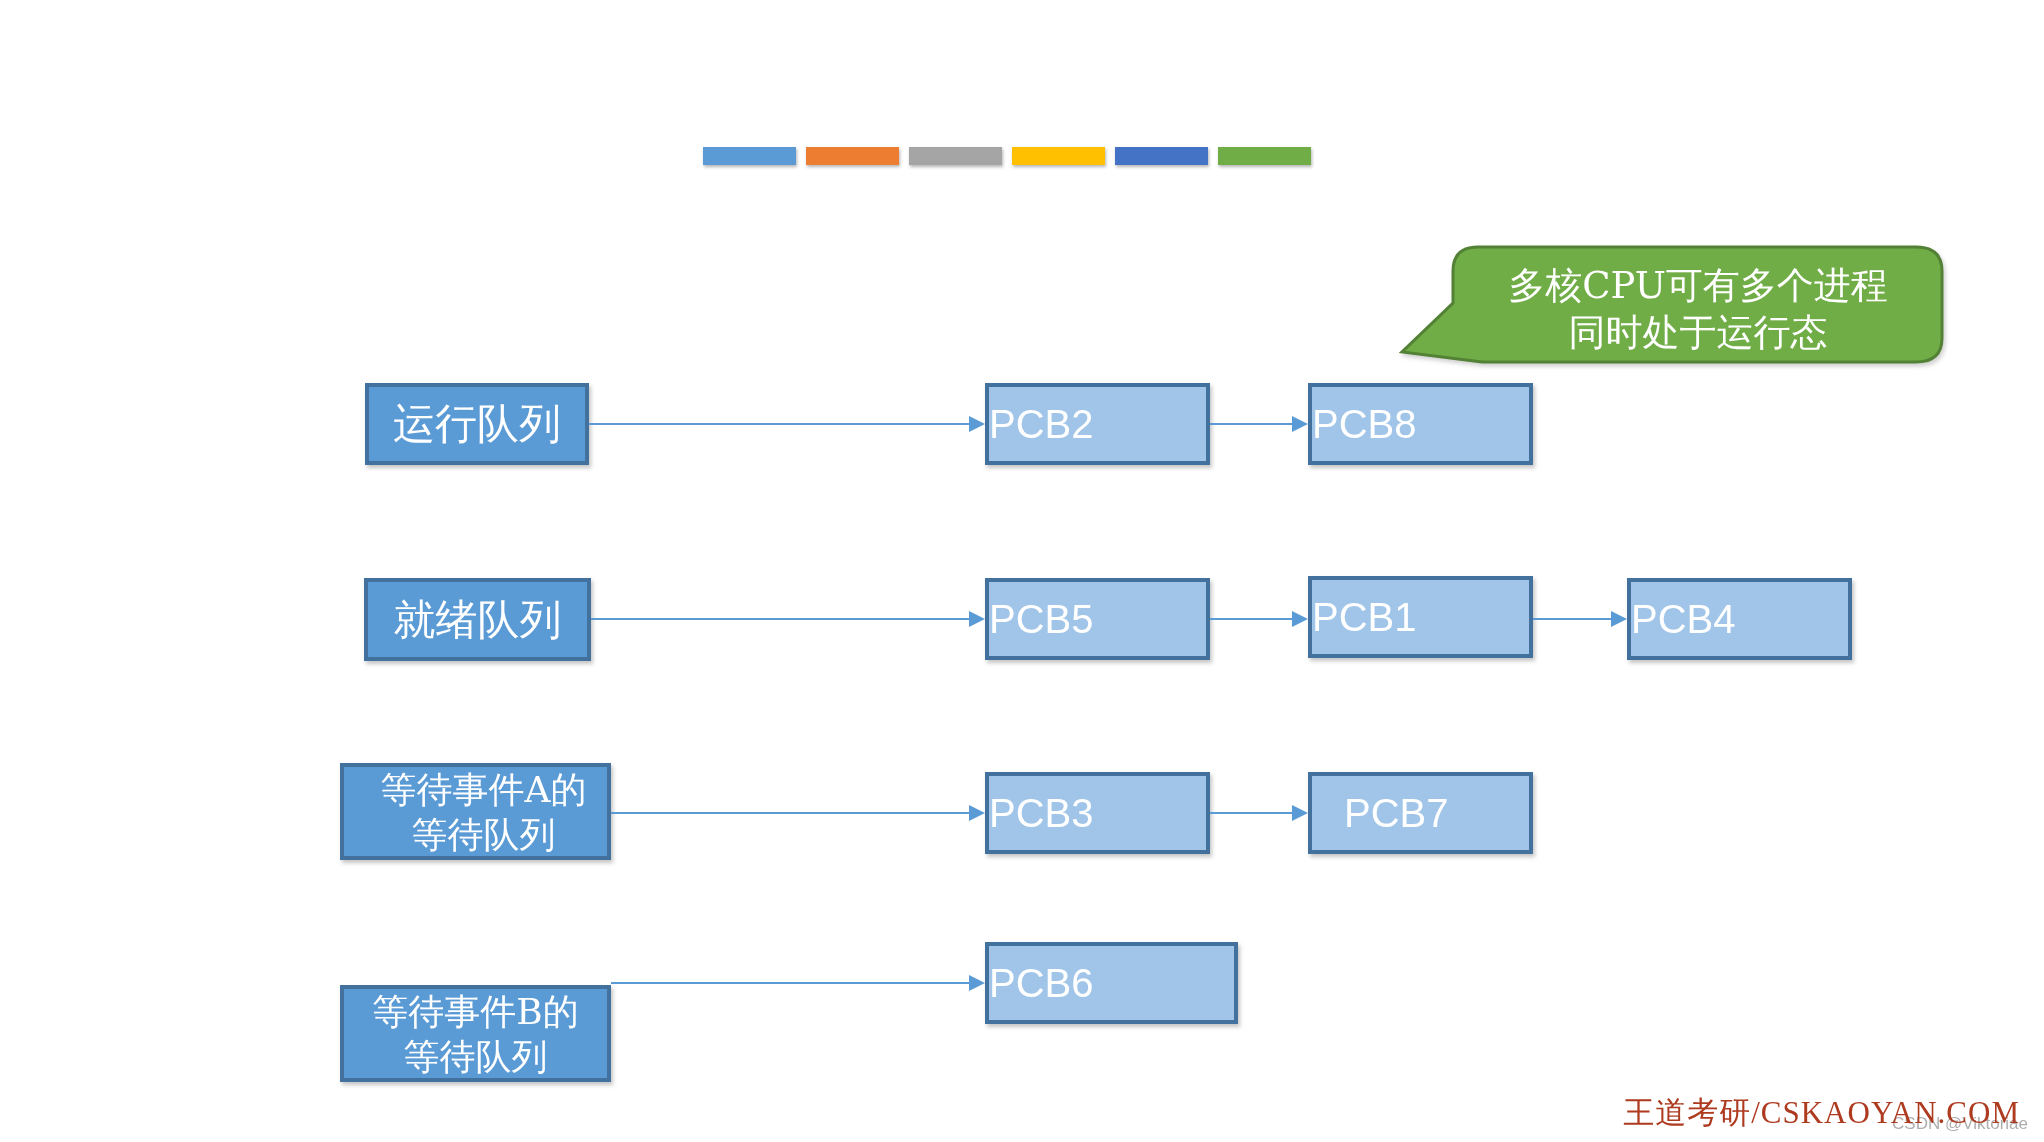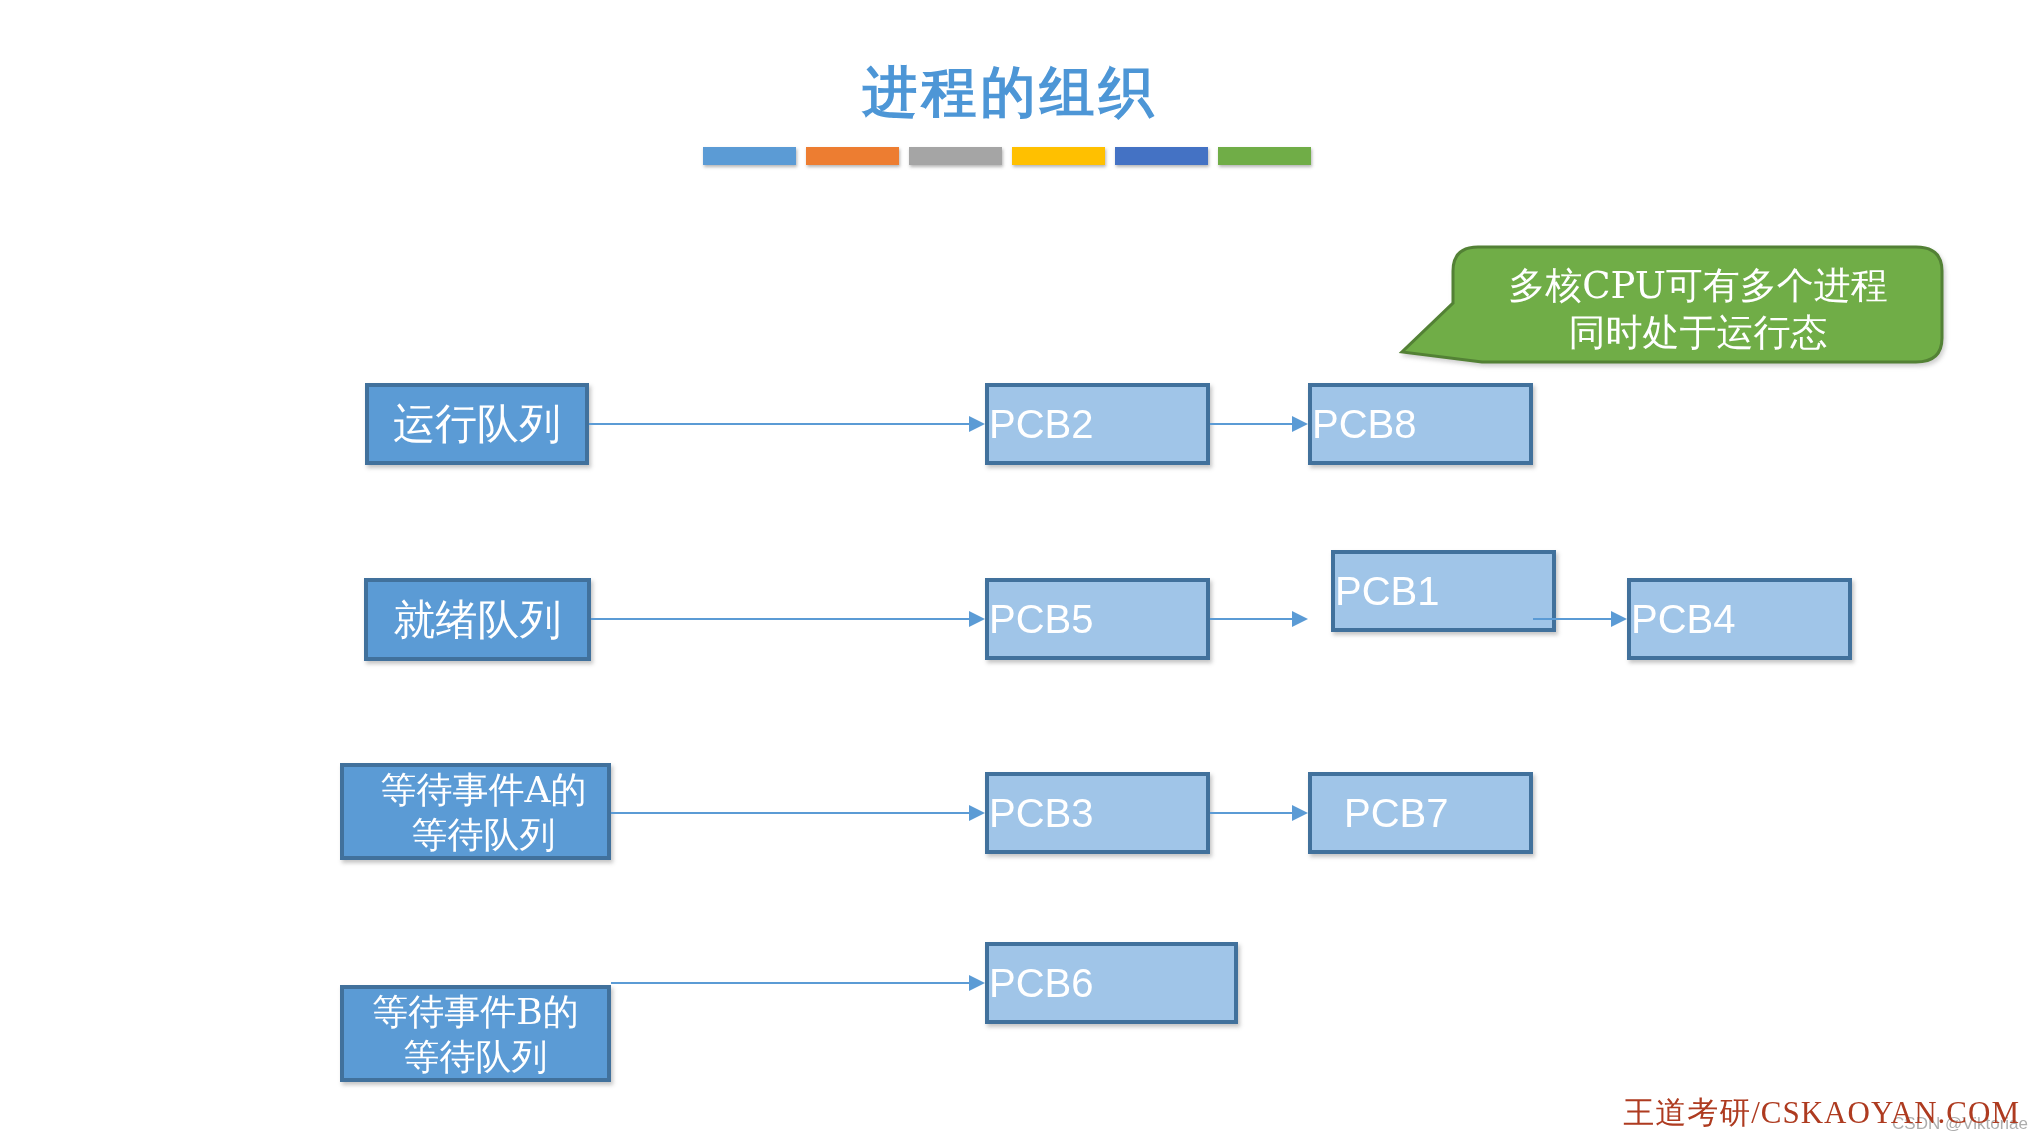--- a/index.html
+++ b/index.html
@@ -79,21 +79,20 @@
     font-size:17px;
     font-family:"Liberation Sans", sans-serif;
     z-index:1;
   }
 </style>
 </head>
 <body>
 
 <div id="canvas">
 
-  <div class="title">进程的组织</div>
 
   <div class="bars">
       <div class="bar" style="background: rgb(91, 155, 213);"></div>
       <div class="bar" style="background: rgb(237, 125, 49);"></div>
       <div class="bar" style="background: rgb(165, 165, 165);"></div>
       <div class="bar" style="background: rgb(255, 192, 0);"></div>
       <div class="bar" style="background: rgb(68, 114, 196);"></div>
       <div class="bar" style="background: rgb(112, 173, 71);"></div>
     </div>
 
@@ -123,21 +122,21 @@
     <div class="label-box single" style="left: 364px; top: 578px; width: 227px; height: 83px;">
       <div>就绪队列</div>
     </div>
     <div class="arrow-line" style="left: 591px; top: 618px; width: 380px;"></div>
     <div class="arrow-head" style="left: 969px; top: 611px;"></div>
     <div class="pcb-box" style="left: 985px; top: 578px; width: 225px; height: 82px;">
       <span>PCB5</span>
     </div>
     <div class="arrow-line" style="left: 1210px; top: 618px; width: 84px;"></div>
     <div class="arrow-head" style="left: 1292px; top: 611px;"></div>
-    <div class="pcb-box" style="left: 1308px; top: 550px; width: 225px; height: 82px; margin-left: 23px;">
+    <div class="pcb-box" style="left: 1308px; top: 576px; width: 225px; height: 82px;">
       <span>PCB1</span>
     </div>
     <div class="arrow-line" style="left: 1533px; top: 618px; width: 80px;"></div>
     <div class="arrow-head" style="left: 1611px; top: 611px;"></div>
     <div class="pcb-box" style="left: 1627px; top: 578px; width: 225px; height: 82px;">
       <span>PCB4</span>
     </div>
     <div class="label-box multi" style="left: 340px; top: 763px; width: 271px; height: 97px; padding-left: 16px;">
       <div>等待事件A的</div>
       <div>等待队列</div>

